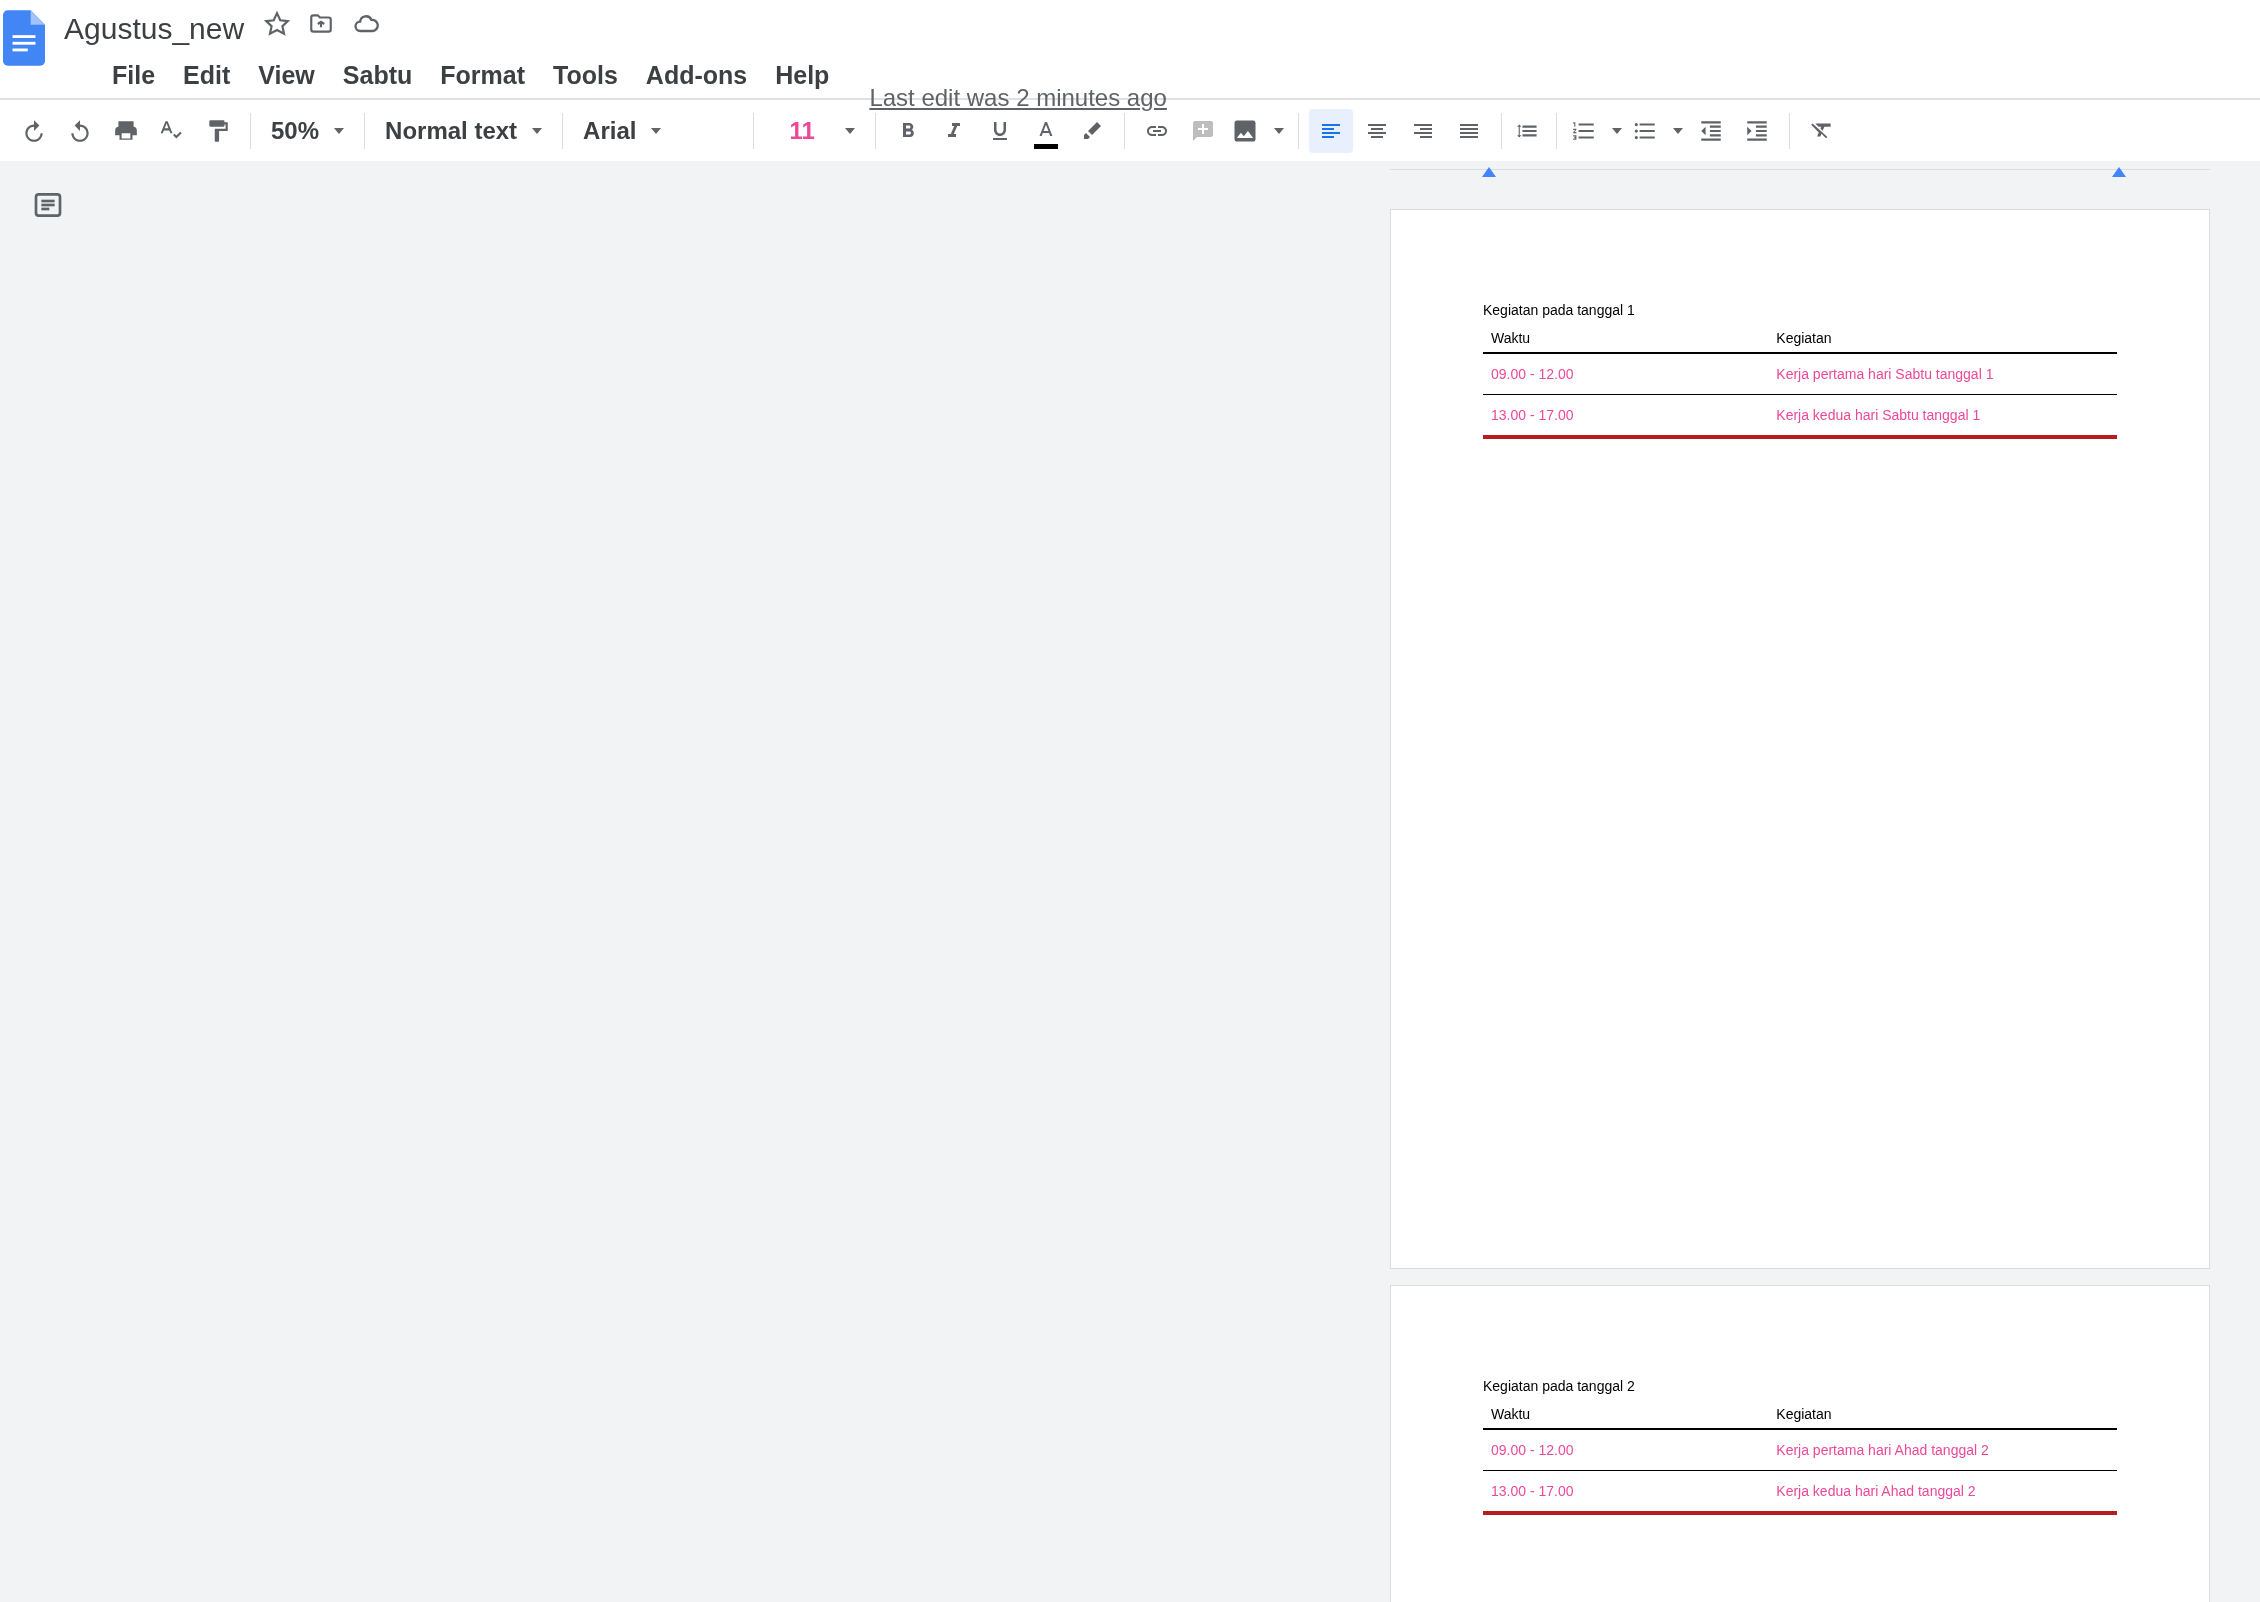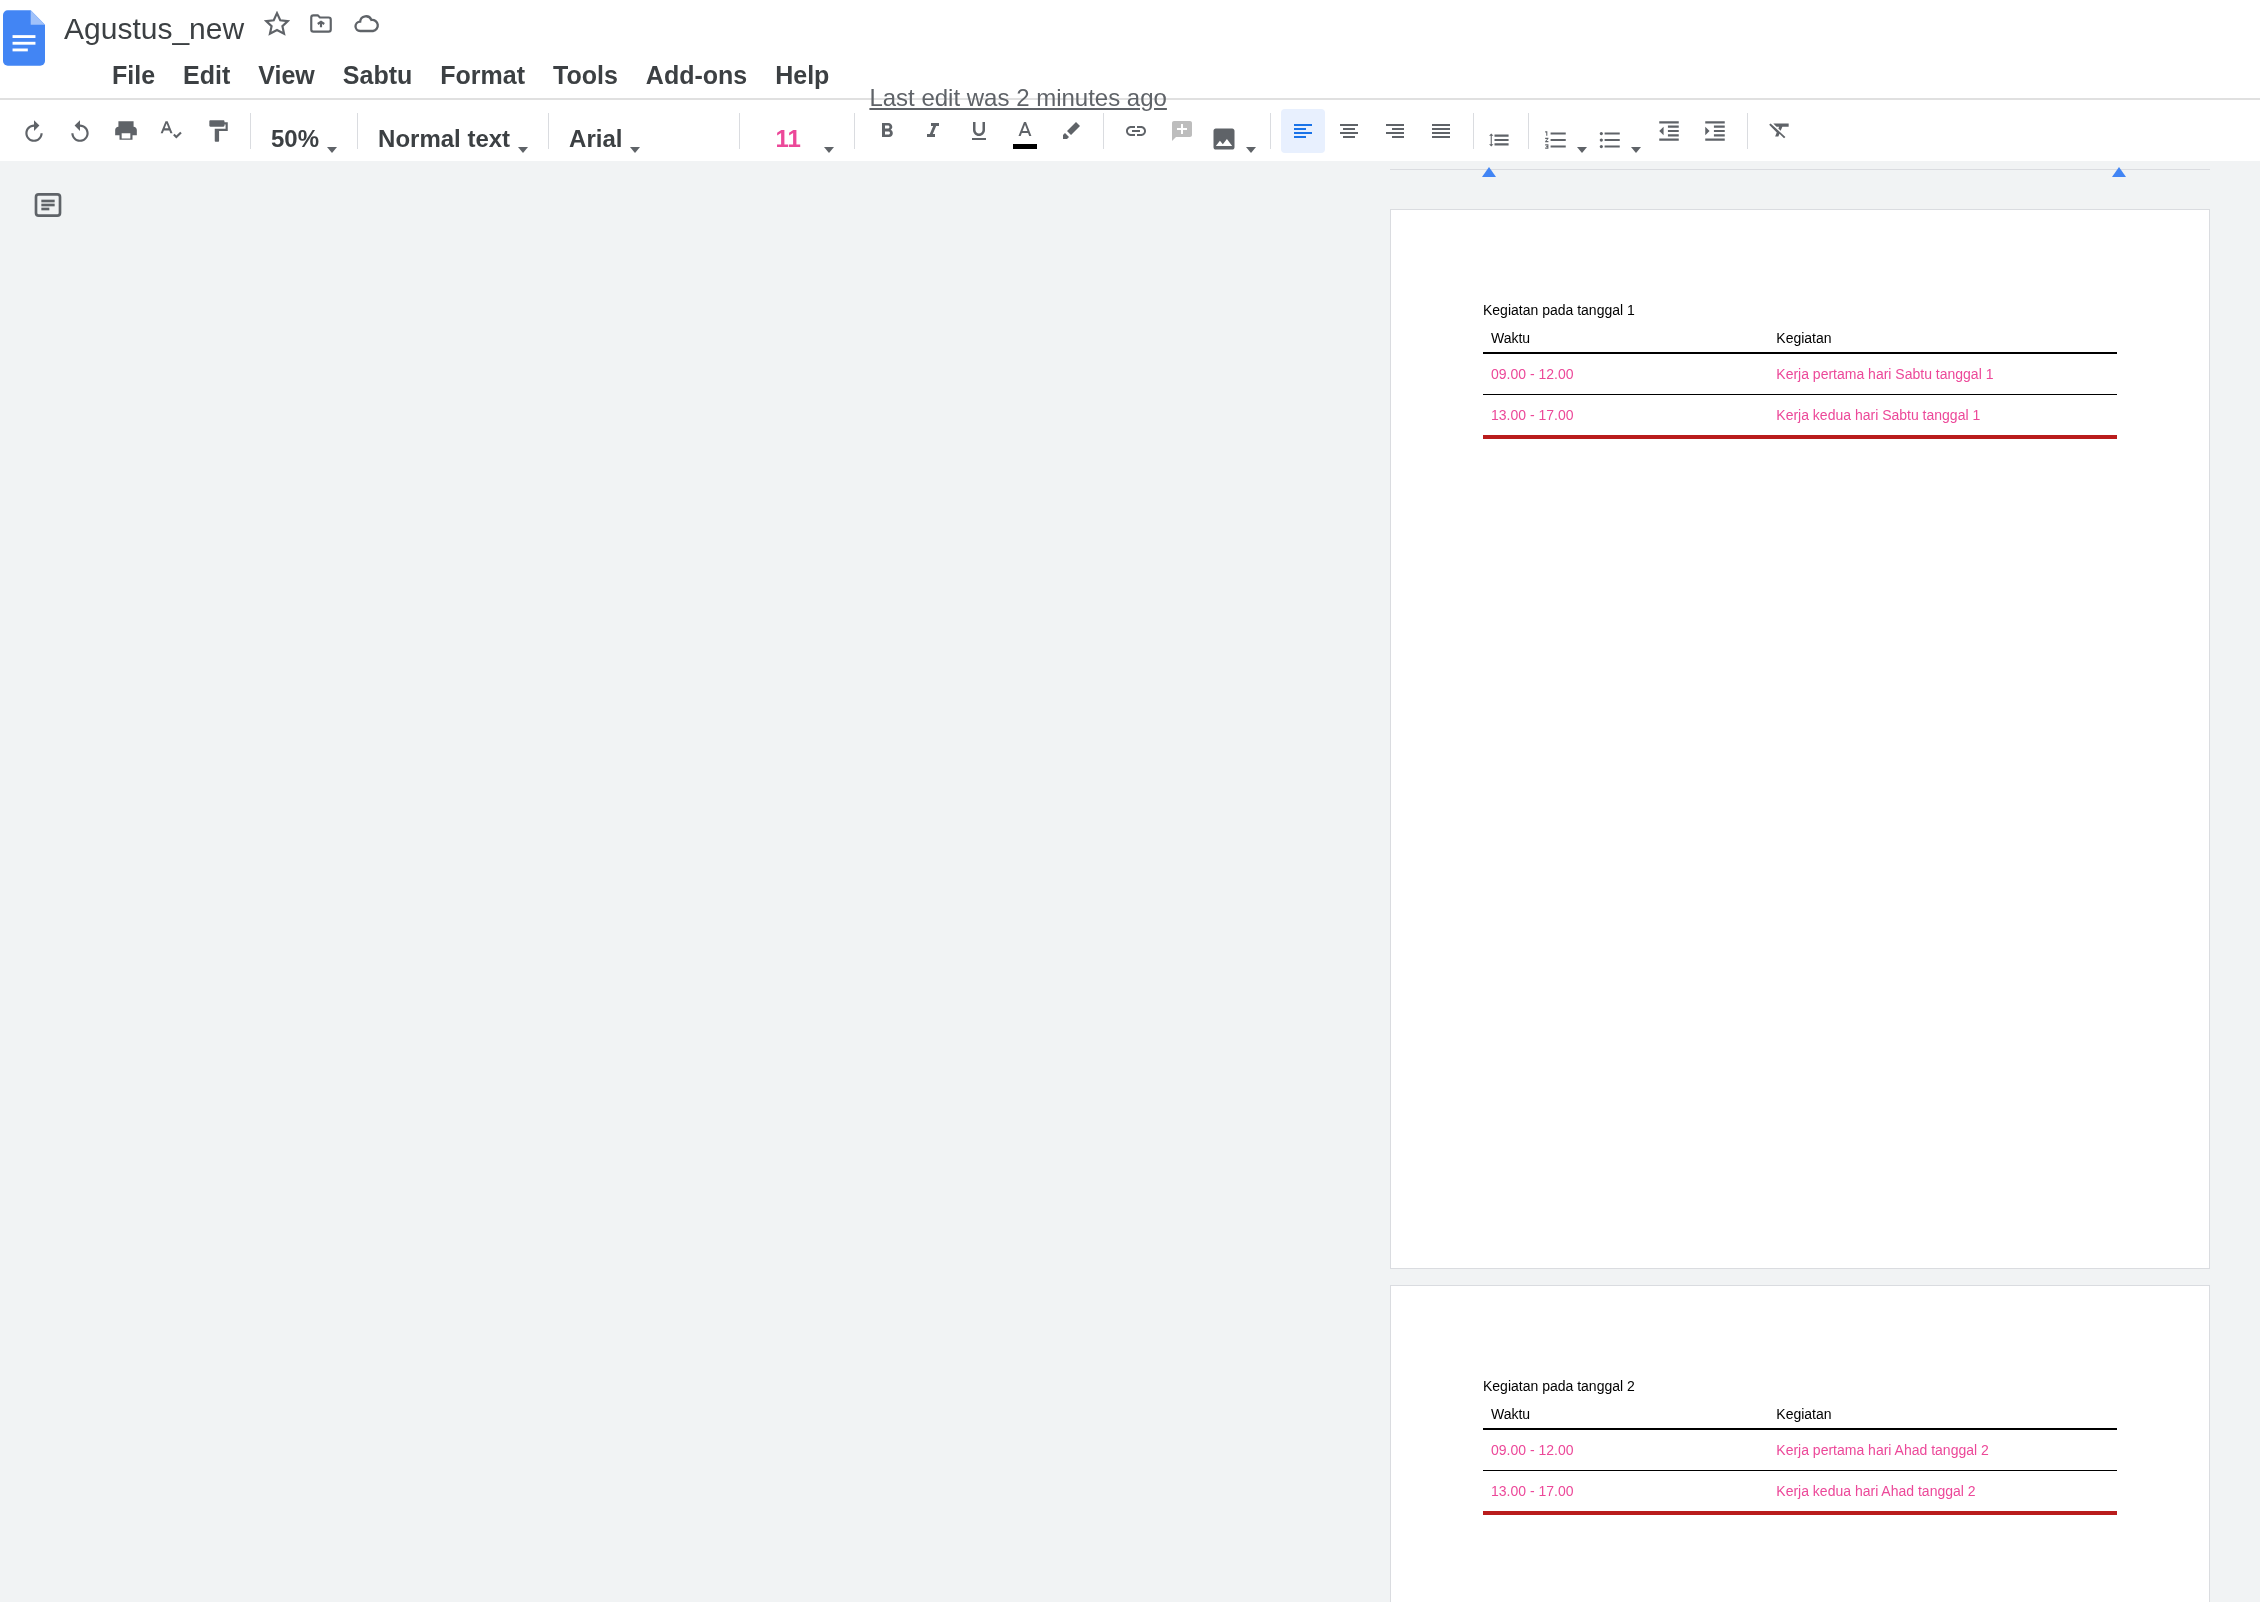--- a/index.html
+++ b/index.html
@@ -14,21 +14,21 @@
     .title-icon { color: #5f6368; cursor: pointer; display: flex; }
     
     .menubar { display: flex; align-items: center; padding: 4px 100px 8px 100px; gap: 4px; height: 42px; }
     .menu-item { font-size: 25px; color: #3c4043; font-weight: 600; padding: 4px 12px; cursor: pointer; border-radius: 4px; }
     .last-edit { font-size: 24px; color: #5f6368; text-decoration: underline; margin-left: 24px; cursor: pointer; margin-top: 46px; }
     
     .toolbar { display: flex; align-items: center; padding: 8px 12px; height: 62px; border-top: 1px solid #e0e0e0; background: #fff; gap: 2px; }
     .tb-btn { width: 44px; height: 44px; display: flex; align-items: center; justify-content: center; cursor: pointer; border-radius: 4px; color: #5f6368; }
     .tb-btn.active { background: #e8f0fe; color: #1a73e8; }
     .tb-sep { width: 1px; height: 36px; background: #dadce0; margin: 0 8px; }
-    .tb-dropdown { display: flex; align-items: flex-end; padding: 0 10px; height: 44px; cursor: pointer; border-radius: 4px; gap: 8px; color: #3c4043; }
+    .tb-dropdown { display: flex; align-items: center; padding: 0 10px; height: 44px; cursor: pointer; border-radius: 4px; gap: 15px; color: #3c4043; }
     .tb-dropdown-text { font-size: 24px; font-weight: 600; }
     .tb-caret { border-top: 6px solid #5f6368; border-left: 5px solid transparent; border-right: 5px solid transparent; }
     .tb-font-size { width: 56px; text-align: center; font-size: 24px; font-weight: 600; color: #ec4899; }
     .text-color-btn { position: relative; }
     .text-color-underline { position: absolute; bottom: 4px; left: 10px; right: 10px; height: 5px; background: #000; }
     
     .workspace { background: #f1f3f4; height: calc(100vh - 160px); position: relative; overflow: hidden; }
     .ruler { height: 18px; background: #f1f3f4; position: relative; margin-left: 1390px; width: 820px; }
     .ruler-line { height: 1px; background: #dadce0; position: absolute; top: 8px; left: 0; right: 0; }
     .ruler-marker-left { position: absolute; left: 92px; top: 2px; }

